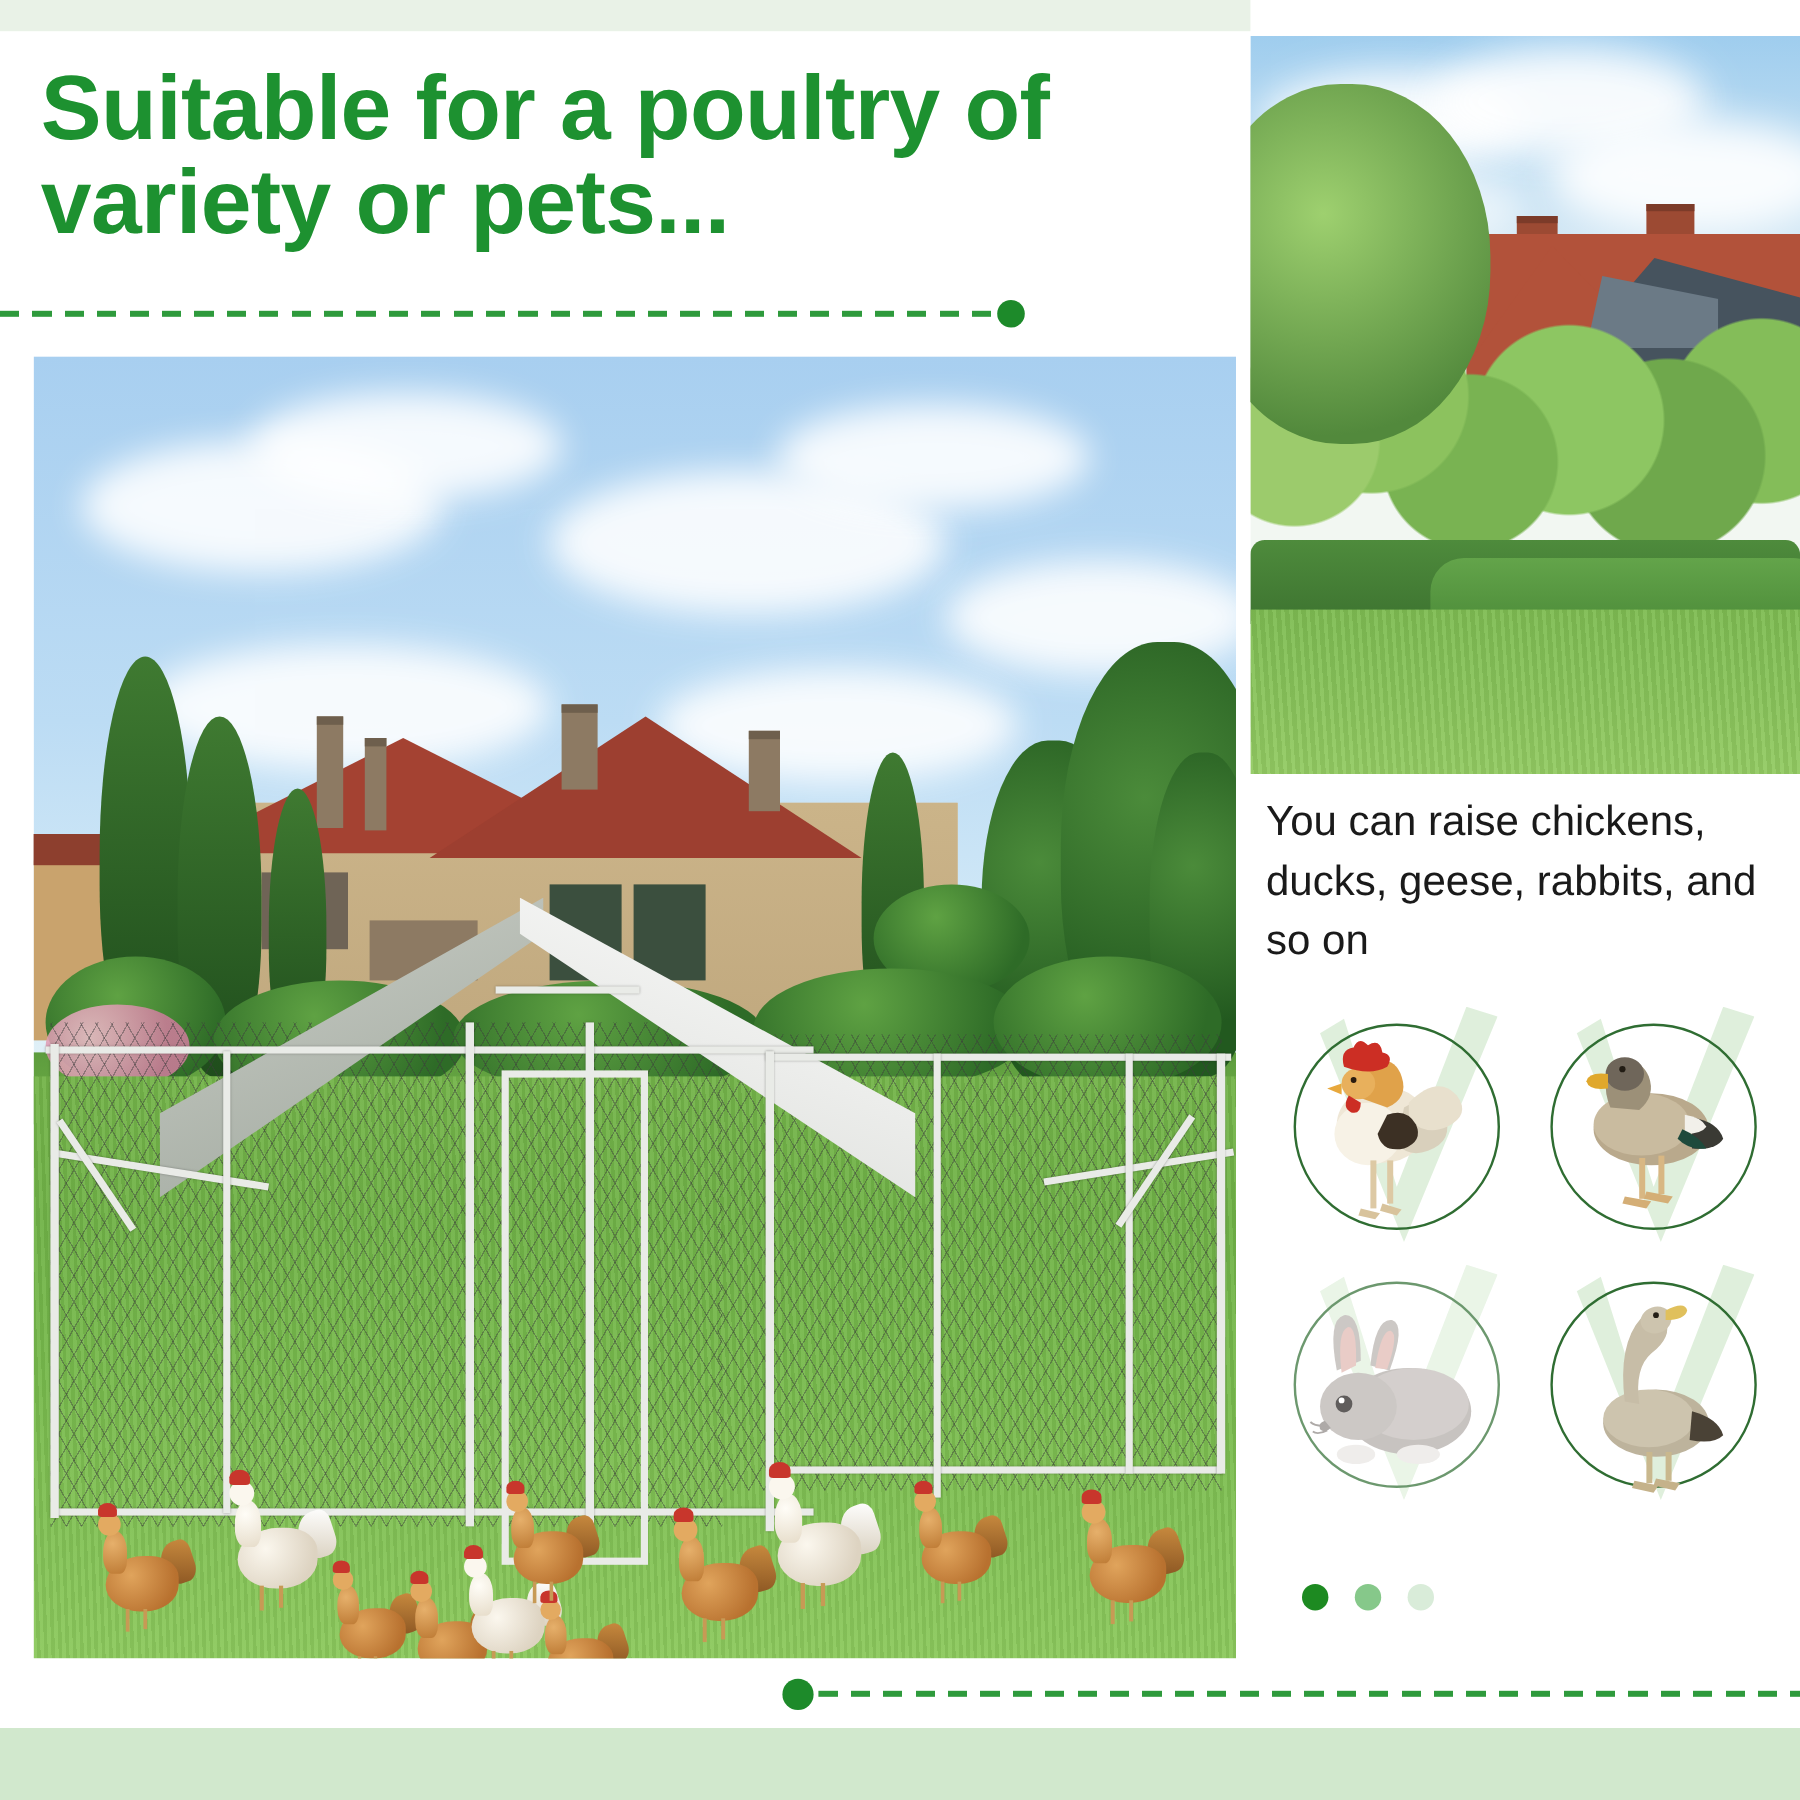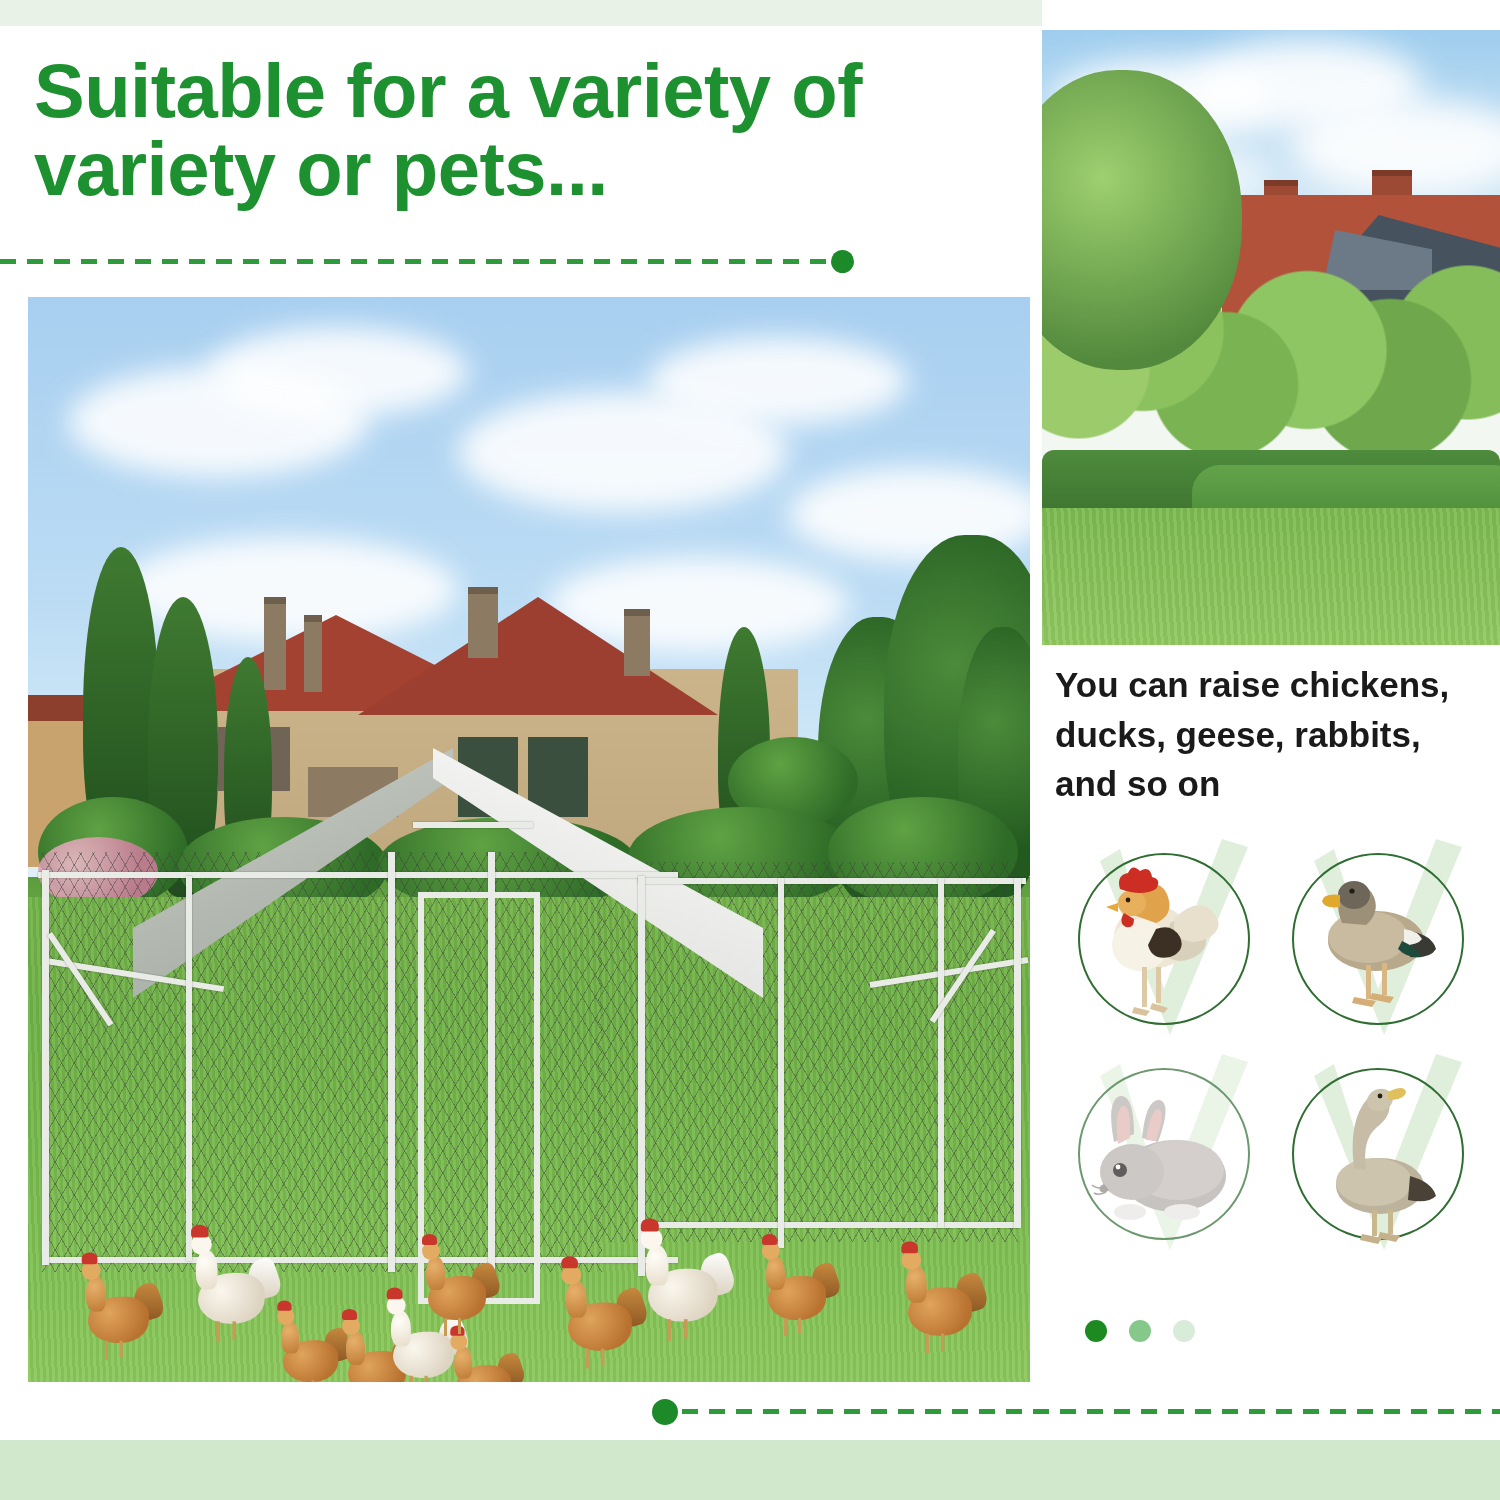--- a/index.html
+++ b/index.html
@@ -253,21 +253,20 @@
     position:absolute;left:0;top:478px;width:100%;height:140px;
     background:
       repeating-linear-gradient(86deg, rgba(255,255,255,.06) 0 3px, rgba(0,0,0,.05) 3px 7px),
       linear-gradient(180deg,#7ebc52,#93cb63);
   }
 
   .right-copy{
     position:absolute;left:1055px;top:660px;width:420px;
     color:#1a1a1a;font-size:35px;line-height:1.42;
     font-family:"Liberation Sans", sans-serif;
-    font-weight:bold;
   }
 
   .animal-grid{
     position:absolute;left:1062px;top:845px;width:420px;height:430px;
   }
   .a-cell{position:absolute;width:180px;height:190px;}
   .a-cell.c0{left:8px;top:0;}
   .a-cell.c1{left:222px;top:0;}
   .a-cell.c2{left:8px;top:215px;}
   .a-cell.c3{left:222px;top:215px;}
@@ -290,21 +289,21 @@
 </style>
 </head>
 <body>
 
 <div class="page">
 
   <div class="band-top"></div>
   <div class="band-bottom"></div>
 
   <div class="headline">
-    <span>Suitable for a variety of</span>
+    <span>Suitable for a poultry of</span>
     <span class="l2">variety or pets...</span>
   </div>
 
   <div class="rule-top">
     <div class="dash"></div>
     <div class="knob"></div>
   </div>
 
   <div class="hero">
     <div class="sky"></div>

